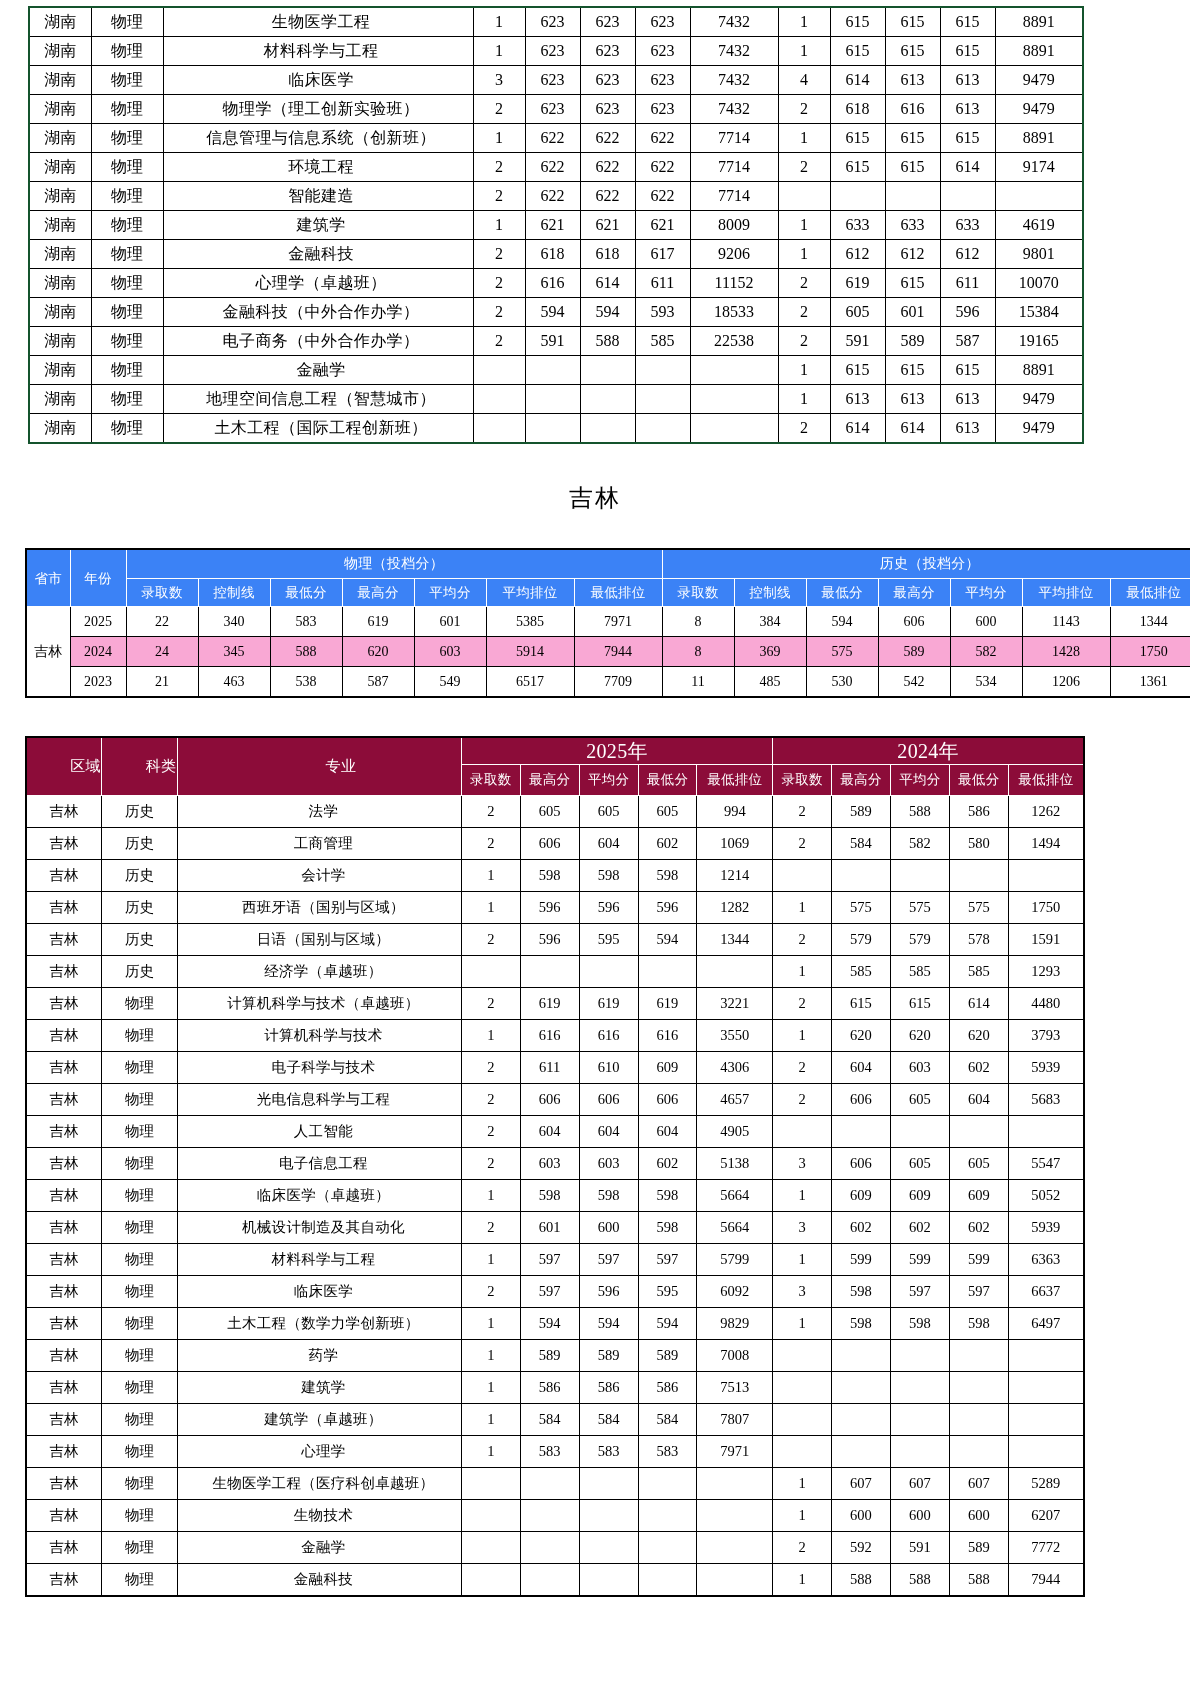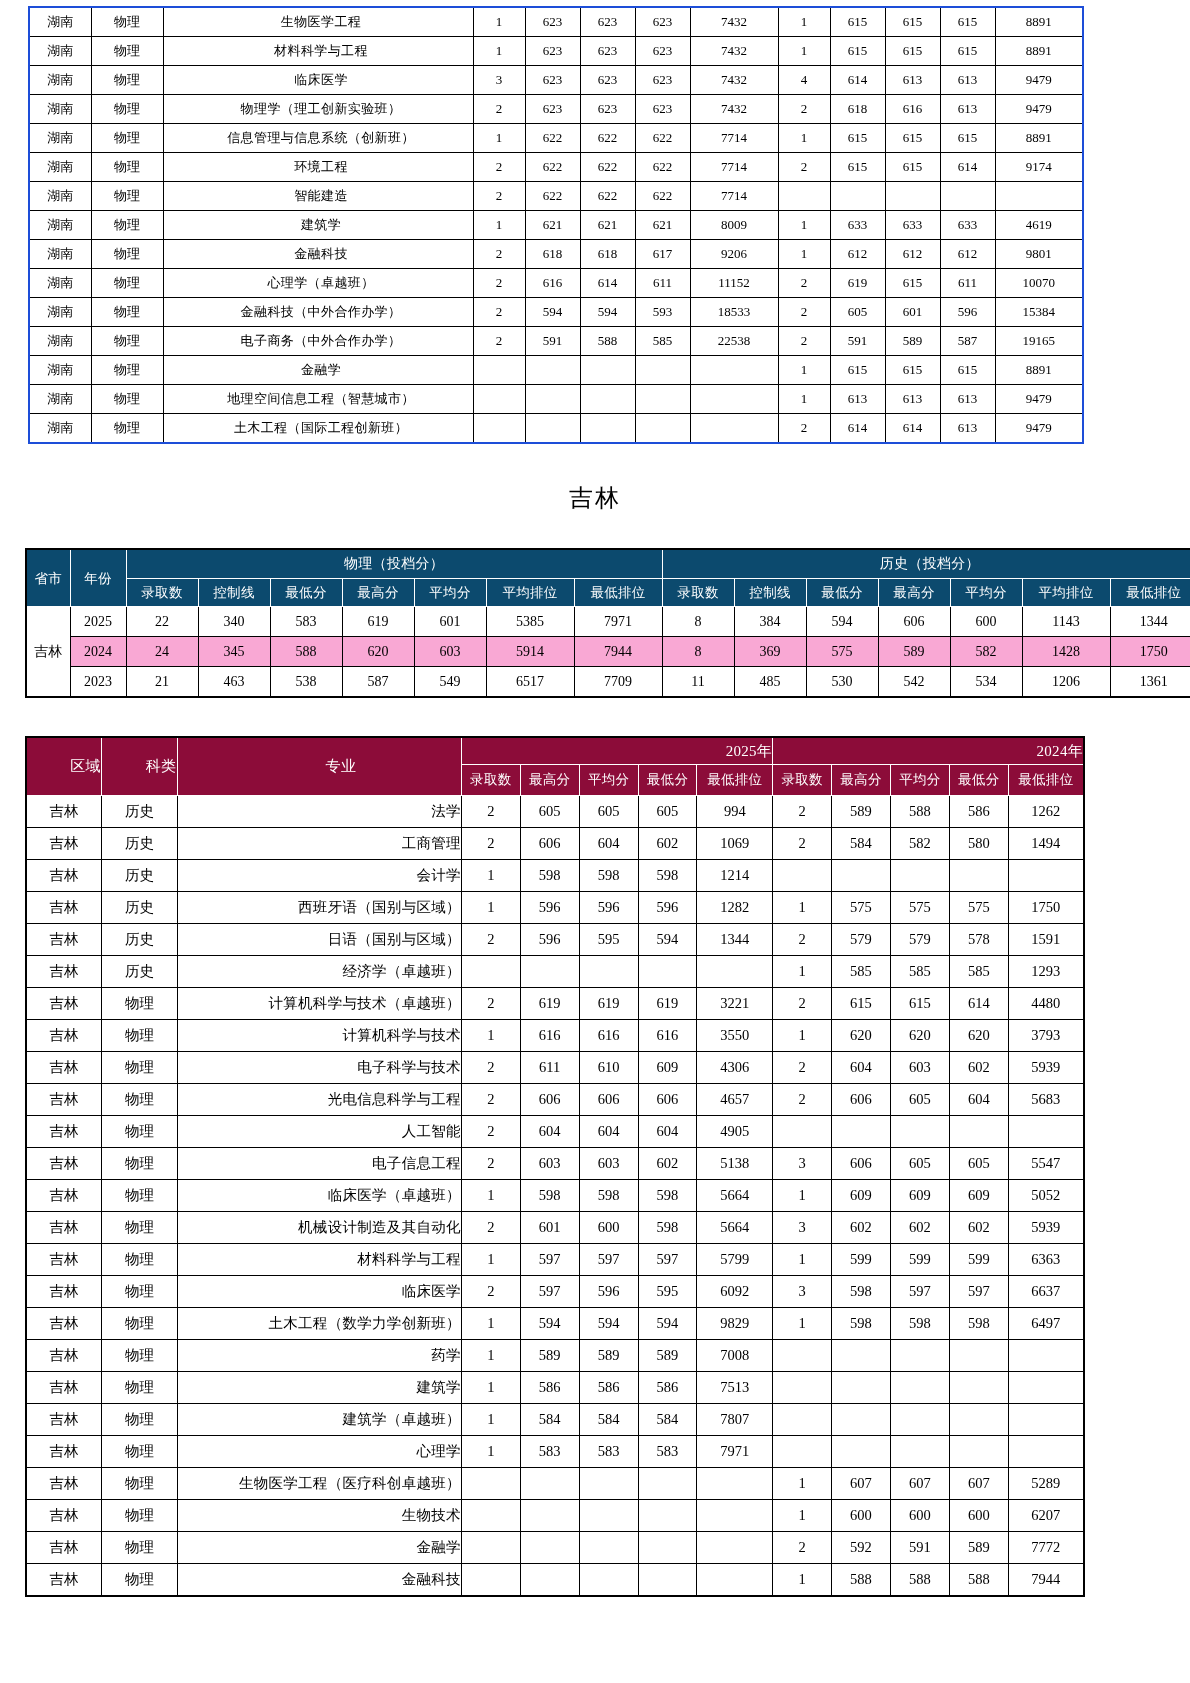--- a/index.html
+++ b/index.html
@@ -27,22 +27,22 @@
     text-align: center;
     vertical-align: middle;
     white-space: nowrap;
     overflow: hidden;
   }
 
   
   .t1-wrap { padding: 6px 50px 0 28px; }
   table.t1 {
     width: 1055px;
-    border: 2px solid #1d4ed8;
-    font-size: 13px;
+    border: 2px solid #14532d;
+    font-size: 16px;
   }
   table.t1 td {
     height: 28px;
     line-height: 28px;
     border: 1px solid #000;
   }
   table.t1 td.major {
     text-align: center;
     padding-left: 6px;
     letter-spacing: .4px;
@@ -64,21 +64,21 @@
   }
 
   
   .t2-wrap { padding: 0 55px 0 25px; }
   table.t2 {
     width: 1060px;
     border: 2px solid #000;
     font-size: 13px;
   }
   table.t2 th {
-    background: #0c4a6e;
+    background: #3b82f6;
     color: #ffffff;
     font-size: 13.5px;
     height: 27px;
     line-height: 27px;
     border: 1px solid #ffffff;
     letter-spacing: .3px;
   }
   table.t2 th.grouptop { height: 28px; line-height: 28px; font-size: 14px; }
   table.t2 td {
     height: 29px;
@@ -103,30 +103,30 @@
     border: 2px solid #000;
     font-size: 14px;
   }
   table.t3 th {
     background: #8c0c39;
     color: #ffffff;
     border: 1px solid #ffffff;
     letter-spacing: .3px;
   }
   table.t3 th.h-tall { height: 56px; font-size: 15px; padding-left: 43px; }
-  table.t3 th.h-year { height: 26px; line-height: 26px; font-size: 15px; text-align: right; }
+  table.t3 th.h-year { height: 26px; line-height: 26px; font-size: 20px; }
   table.t3 th.h-sub  { height: 30px; line-height: 30px; font-size: 13.5px; }
   table.t3 td {
     height: 31px;
     line-height: 31px;
     font-size: 14.5px;
     border: 1px solid #000;
   }
   table.t3 td.major {
-    text-align: right;
+    text-align: center;
     padding-left: 8px;
     letter-spacing: .3px;
   }
   .t3 col.c-area { width: 72px; }
   .t3 col.c-kind { width: 72px; }
   .t3 col.c-maj  { width: 270px; }
   .t3 col.c-num  { width: 56px; }
   .t3 col.c-sc   { width: 56px; }
   .t3 col.c-rk   { width: 72px; }
 </style>

